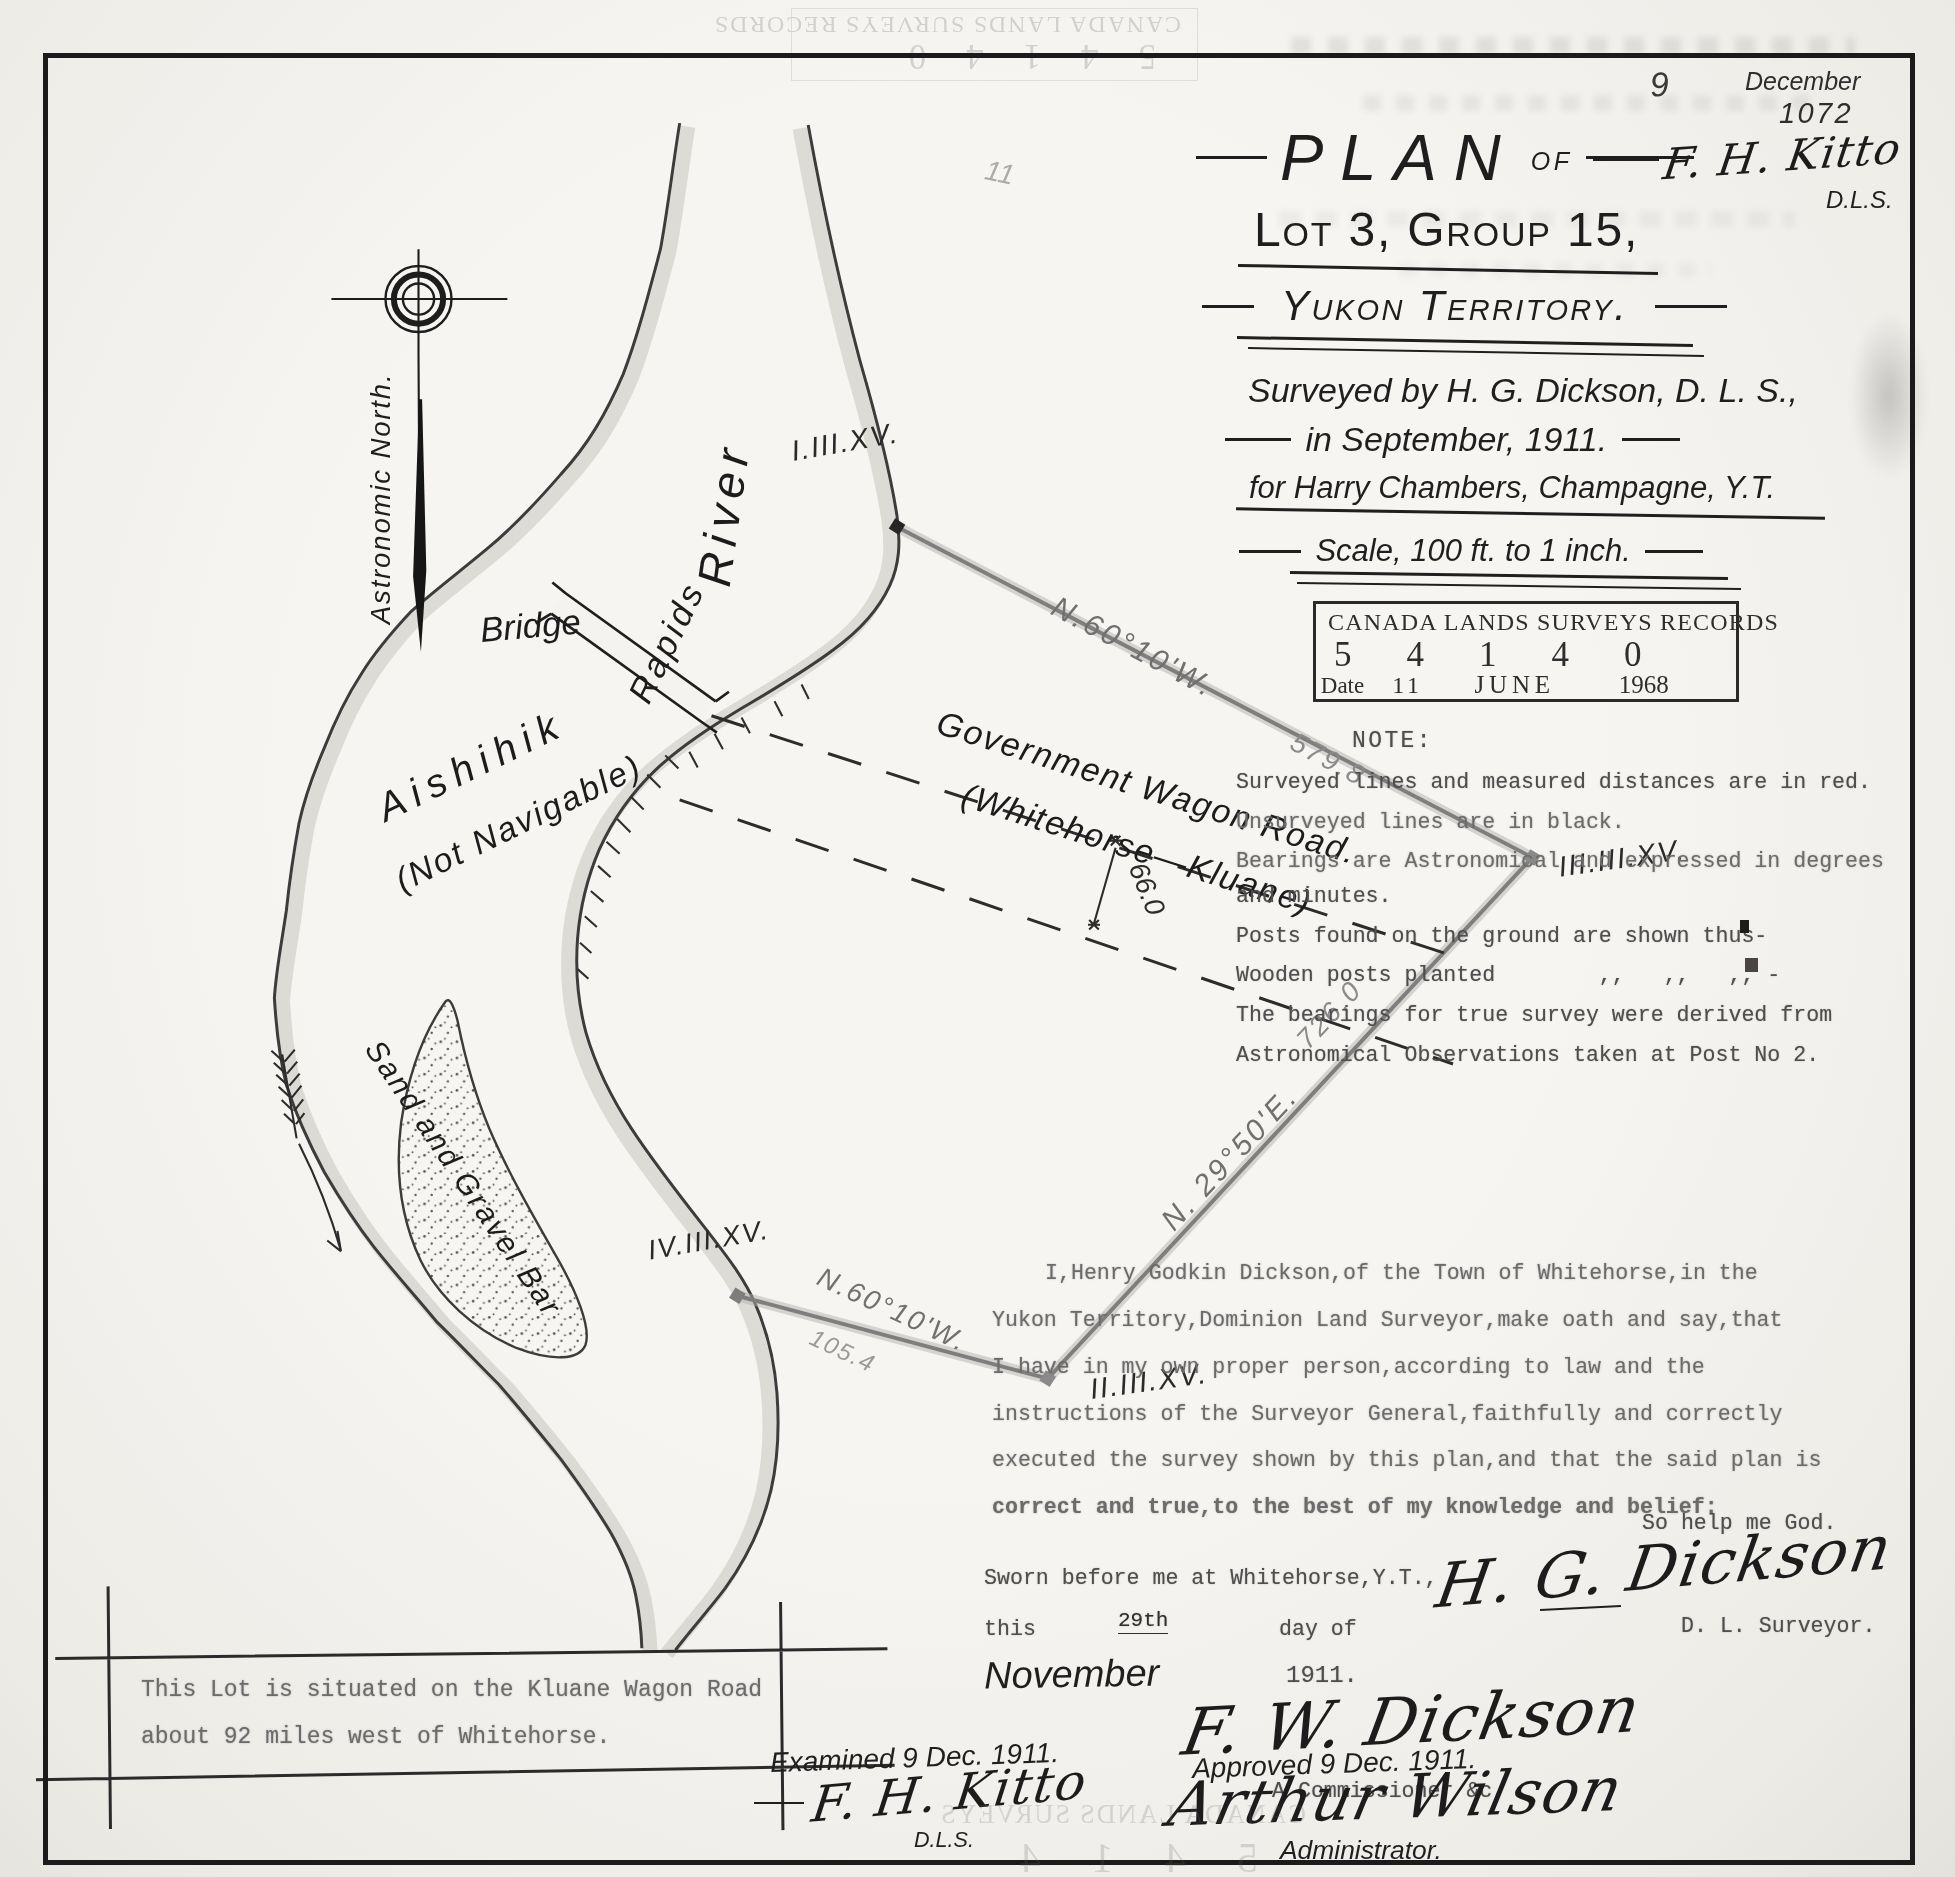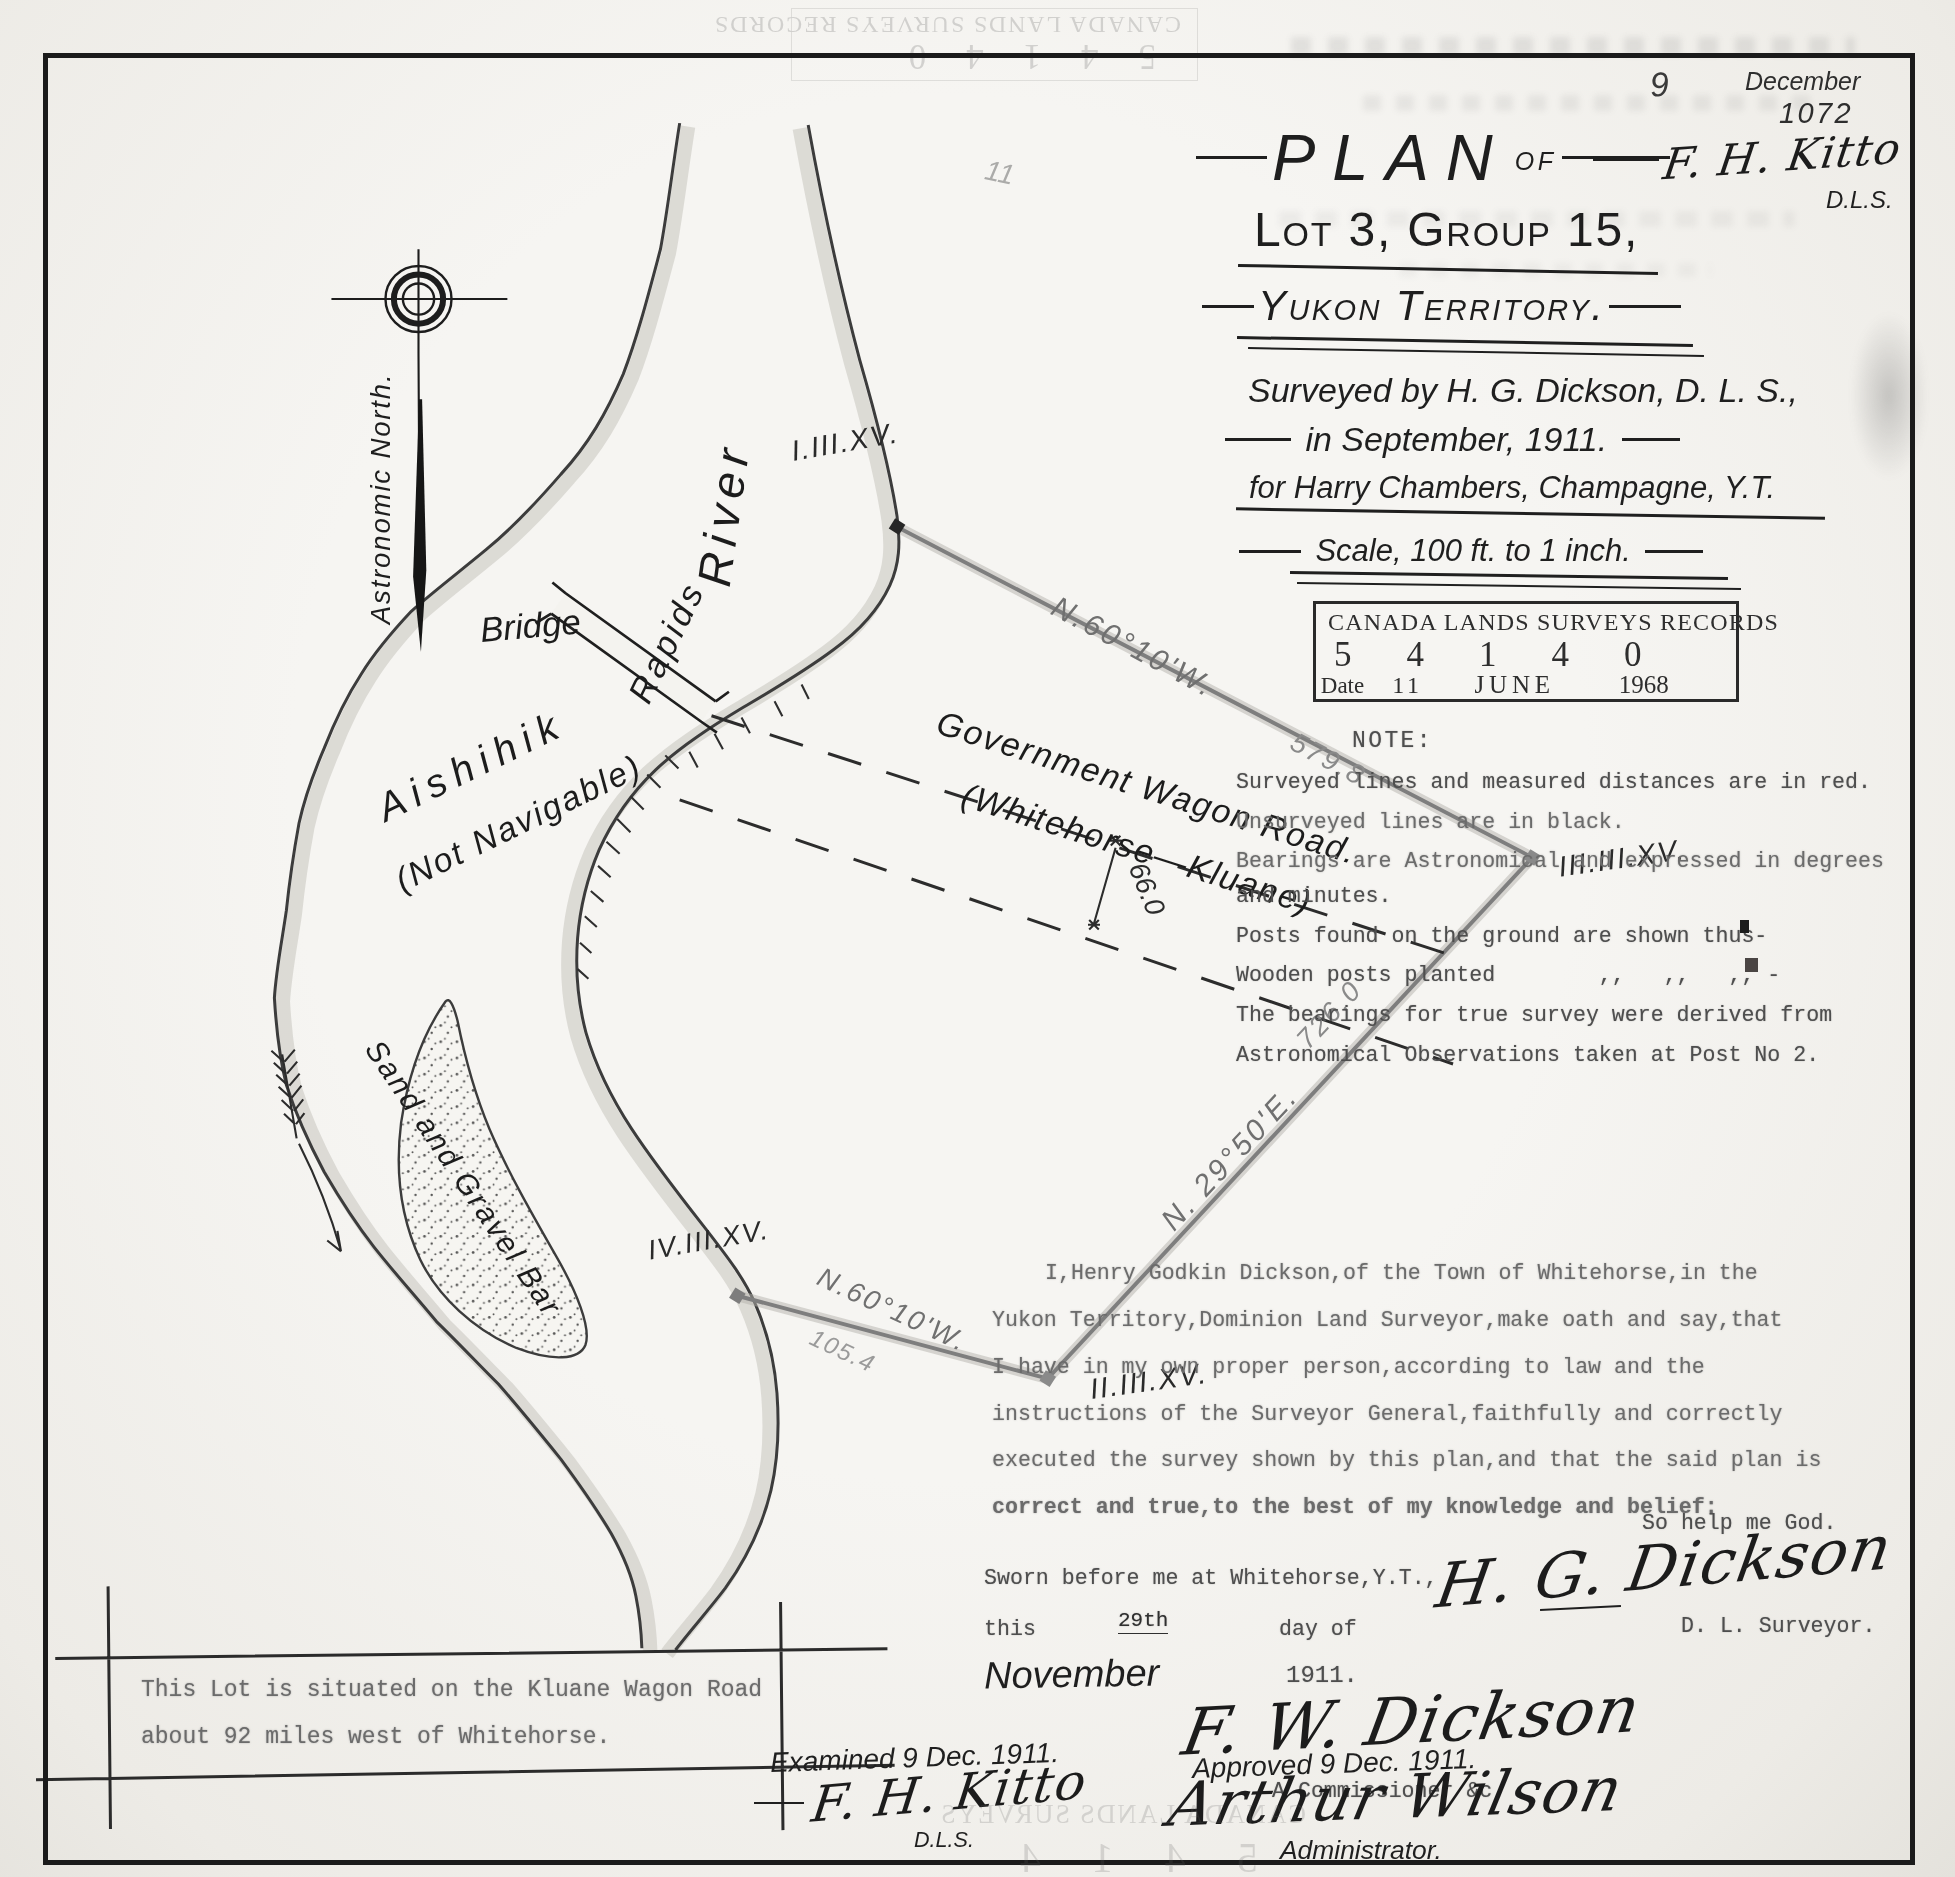--- a/index.html
+++ b/index.html
@@ -124,31 +124,31 @@
 <div class="abs hand" style="left:1745px;top:67px;font-size:25px;color:#2e2e2e;">December</div>
 <div class="abs hand" style="left:1779px;top:97px;font-size:29px;color:#2e2e2e;letter-spacing:2.4px;">1072</div>
 <div class="abs hand" style="left:985px;top:157px;font-size:28px;color:#7a7a7a;opacity:.6;transform:rotate(12deg);">11</div>
 
 <div class="abs" style="left:1665px;top:131px;">
   <div class="rule" style="left:-72px;top:28px;width:66px;height:2.4px;"></div>
   <div class="abs script" style="left:0;top:0;font-size:43px;transform:skewX(-12deg) rotate(-4deg);">F. H. Kitto</div>
   <div class="abs hand" style="left:161px;top:55px;font-size:24px;">D.L.S.</div>
 </div>
 
-<div class="abs" style="left:1196px;top:120px;display:flex;align-items:center;gap:5px;">
+<div class="abs" style="left:1196px;top:120px;display:flex;align-items:center;gap:13px;">
   <span class="rule" style="position:static;display:inline-block;width:71px;"></span>
   <span class="lett" style="font-size:65px;letter-spacing:17px;font-style:italic;">PLAN</span>
   <span class="lett" style="font-size:35px;font-variant:small-caps;font-style:italic;letter-spacing:3.6px;">of</span>
   <span class="rule" style="position:static;display:inline-block;width:108px;"></span>
 </div>
 
 <div class="abs lett" style="left:1254px;top:202px;font-size:48px;font-variant:small-caps;letter-spacing:1.8px;">Lot 3, Group 15,</div>
 <div class="rule" style="left:1238px;top:268px;width:420px;transform:rotate(1.1deg);"></div>
 
-<div class="abs" style="left:1202px;top:282px;display:flex;align-items:center;gap:4px;">
+<div class="abs" style="left:1202px;top:282px;display:flex;align-items:center;gap:27px;">
   <span class="rule" style="position:static;display:inline-block;width:52px;"></span>
   <span class="lett" style="font-size:42px;font-variant:small-caps;font-style:italic;letter-spacing:2.4px;">Yukon Territory.</span>
   <span class="rule" style="position:static;display:inline-block;width:72px;"></span>
 </div>
 <div class="rule" style="left:1237px;top:340px;width:456px;transform:rotate(1deg);"></div>
 <div class="rule" style="left:1248px;top:351px;width:456px;height:2.4px;transform:rotate(1deg);"></div>
 
 <div class="abs hand" style="left:1248px;top:371px;font-size:34px;">Surveyed by H. G. Dickson, D. L. S.,</div>
 
 <div class="abs" style="left:1225px;top:420px;display:flex;align-items:center;gap:14.4px;">

